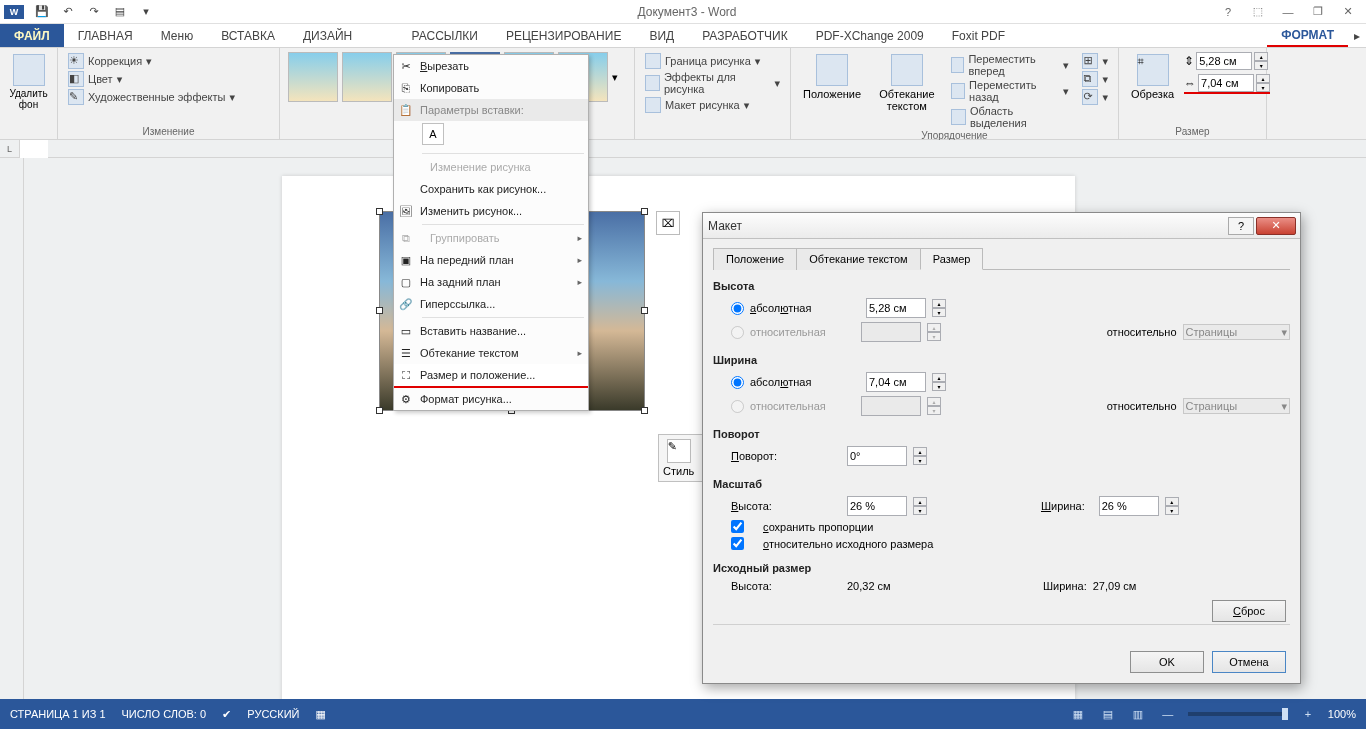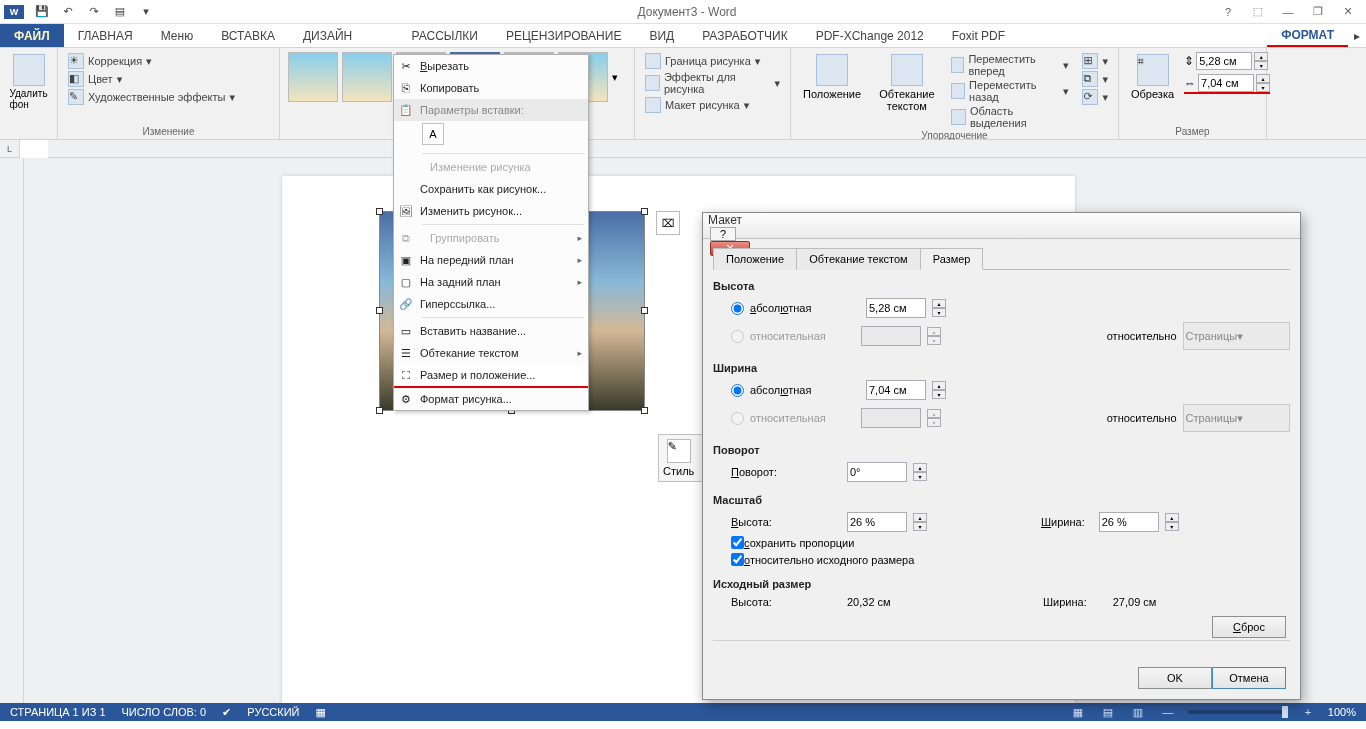--- a/index.html
+++ b/index.html
@@ -60,43 +60,43 @@
 .ctx-menu .item.disabled { color:#aaa; cursor:default;gap:16px; }
 .ctx-menu .item.header { color:#888; cursor:default; background:#eaeaea; }
 .ctx-menu .item .ic { width:16px; height:16px; display:flex; align-items:center; justify-content:center; font-size:11px; }
 .ctx-menu .item .arrow { margin-left:auto; font-size:9px; color:#666; }
 .ctx-menu .item.highlighted { background:#fff; border-bottom: 2px solid #e00000; }
 .ctx-menu .paste-opts { padding: 2px 4px 6px 28px; display:flex; gap:4px; }
 .ctx-menu .paste-opts .opt { width:22px; height:22px; border:1px solid #c0c0c0; background:#fff; cursor:pointer; display:flex; align-items:center; justify-content:center; font-size:10px; }
 
 
 .dialog { position: absolute; left: 702px; top: 212px; width: 599px; background: #f0f0f0; border: 1px solid #8a8a8a; box-shadow: 2px 4px 12px rgba(0,0,0,0.35); z-index: 60; }
-.dlg-titlebar { height: 26px; background: linear-gradient(180deg,#fdfdfd,#ebebeb); display: flex; align-items: flex-start; padding: 0 4px 0 5px; border-bottom:1px solid #c0c0c0;flex-direction:column; }
+.dlg-titlebar { height: 26px; background: linear-gradient(180deg,#fdfdfd,#ebebeb); display: flex; align-items: center; padding: 0 4px 0 5px; border-bottom:1px solid #c0c0c0; }
 .dlg-title { flex:1; color:#333; font-size:12px; }
 .dlg-titlebar .tbtn { width:26px; height:18px; border:1px solid #aaa; background:#f5f5f5; margin-left:2px; display:flex; align-items:center; justify-content:center; cursor:pointer; font-size:11px; }
 .dlg-titlebar .tbtn.close { background:linear-gradient(180deg,#ea8f86,#c94232); color:#fff; border-color:#8a3028; border-radius:2px; width:40px; }
 .dlg-body { padding: 8px 10px 10px 10px; }
 .dlg-tabs { display:flex; border-bottom:1px solid #bbb; }
 .dlg-tabs .dtab { padding:4px 12px; border:1px solid #bbb; border-bottom:none; background:#eaeaea; margin-right:-1px; cursor:pointer; position:relative; top:1px; }
 .dlg-tabs .dtab.active { background:#f0f0f0; border-bottom:1px solid #f0f0f0; }
 .section-title { font-weight:bold; margin:10px 0 4px 0; color:#222; }
 .section-sep { height:1px; background:#d0d0d0; margin:2px 0 6px 0; }
 .row { display:flex; align-items:center; gap:6px; padding:2px 0 2px 18px; }
 .row label { width:110px; }
 .txt { width:60px; height:20px; border:1px solid #abadb3; padding:0 2px; }
-.combo { width:112px; height:28px; border:1px solid #abadb3; background:#fdfdfd; padding:0 2px; display:flex; align-items:center; justify-content:flex-start; cursor:pointer; }
+.combo { width:112px; height:16px; border:1px solid #abadb3; background:#fdfdfd; padding:0 2px; display:flex; align-items:center; justify-content:space-between; cursor:pointer; }
 .combo.disabled { background:#eaeaea; color:#888; border-color:#c8c8c8; }
 .row .lab2 { margin-left: 160px; }
-.chk { display:flex; align-items:center; gap:0; padding:2px 0 2px 18px; }
-.dlg-buttons { display:flex; justify-content:flex-end; padding:10px 14px; }
+.chk { display:flex; align-items:center; gap:19px; padding:2px 0 2px 18px; }
+.dlg-buttons { display:flex; justify-content:flex-end; gap:8px; padding:10px 14px; }
 .btn { min-width:74px; height:22px; border:1px solid #8e8f8f; background:linear-gradient(180deg,#f5f5f5,#e5e5e5); cursor:pointer; font-size:11px; }
 .u { text-decoration: underline; }
 
 
-.status-bar { position:absolute; left:0; right:0; bottom:8px; height:18px; background:#2b579a; color:#fff; display:flex; align-items:center; font-size:11px; padding:0 10px; gap:16px; }
+.status-bar { position:absolute; left:0; right:0; bottom:0; height:30px; background:#2b579a; color:#fff; display:flex; align-items:center; font-size:11px; padding:0 10px; gap:16px; }
 .status-bar .right { margin-left:auto; display:flex; align-items:center; gap:10px; }
 .status-bar .sbtn { width:20px; height:16px; display:flex; align-items:center; justify-content:center; cursor:pointer; color:#cfe0f4; }
 .zoom-slider { width:100px; height:4px; background:#1f3f6e; position:relative; }
 .zoom-slider .thumb { position:absolute; right:0; top:-4px; width:6px; height:12px; background:#cfe0f4; }
 
 .corner { position:absolute; left:0; top:140px; width:20px; height:18px; background:#eef0f1; border-right:1px solid #d4d4d4; border-bottom:1px solid #d4d4d4; display:flex; align-items:center; justify-content:center; font-size:9px; color:#666; }
 </style>
 </head>
 <body>
 
@@ -123,32 +123,32 @@
   <div class="tab file">ФАЙЛ</div>
   <div class="tab">ГЛАВНАЯ</div>
   <div class="tab">Меню</div>
   <div class="tab">ВСТАВКА</div>
   <div class="tab">ДИЗАЙН</div>
   <div class="tab" style="visibility:hidden">.</div>
   <div class="tab">РАССЫЛКИ</div>
   <div class="tab">РЕЦЕНЗИРОВАНИЕ</div>
   <div class="tab">ВИД</div>
   <div class="tab">РАЗРАБОТЧИК</div>
-  <div class="tab">PDF-XChange 2012</div>
+  <div class="tab">PDF-XChange 2009</div>
   <div class="tab">Foxit PDF</div>
   <div style="flex:1"></div>
   <div class="tab format-active red-underline">ФОРМАТ</div>
   <div class="tab" style="padding:0 6px">▸</div>
 </div>
 
 <div class="ribbon">
   <div class="group" style="width:58px">
     <div class="big-btn">
       <div class="ico-lg"></div>
-      <span style="text-align:left;white-space:pre-line;font-size:10px">Удалить
+      <span style="text-align:center;white-space:pre-line;font-size:10px">Удалить
 фон</span>
     </div>
     <div></div>
   </div>
   <div class="group" style="width:222px">
     <div>
       <div class="small-btn">
           <div class="ico-sm">☀</div>
           <span>Коррекция</span> 
           <span>▾</span>
@@ -471,21 +471,21 @@
     <div class="chk">
         <input type="checkbox" checked="" style="">
         <label><span class="u">о</span>тносительно исходного размера</label>
       </div>
 
     <div class="section-title">Исходный размер</div>
     <div class="row">
       <label>Высота:</label>
       <span style="width:60px">20,32 см</span>
       <span class="lab2" style="margin-left:130px">Ширина:</span>
-      <span style="margin-left:20px">27,09 см</span>
+      <span style="margin-left:0">27,09 см</span>
     </div>
     <div style="display:flex;justify-content:flex-end;padding:6px 4px 0 0">
       <button class="btn"><span class="u">С</span>брос</button>
     </div>
     <div class="section-sep"></div>
   </div>
   <div class="dlg-buttons">
     <button class="btn">OK</button>
     <button class="btn" style="border-color:#4a86c5">Отмена</button>
   </div>

